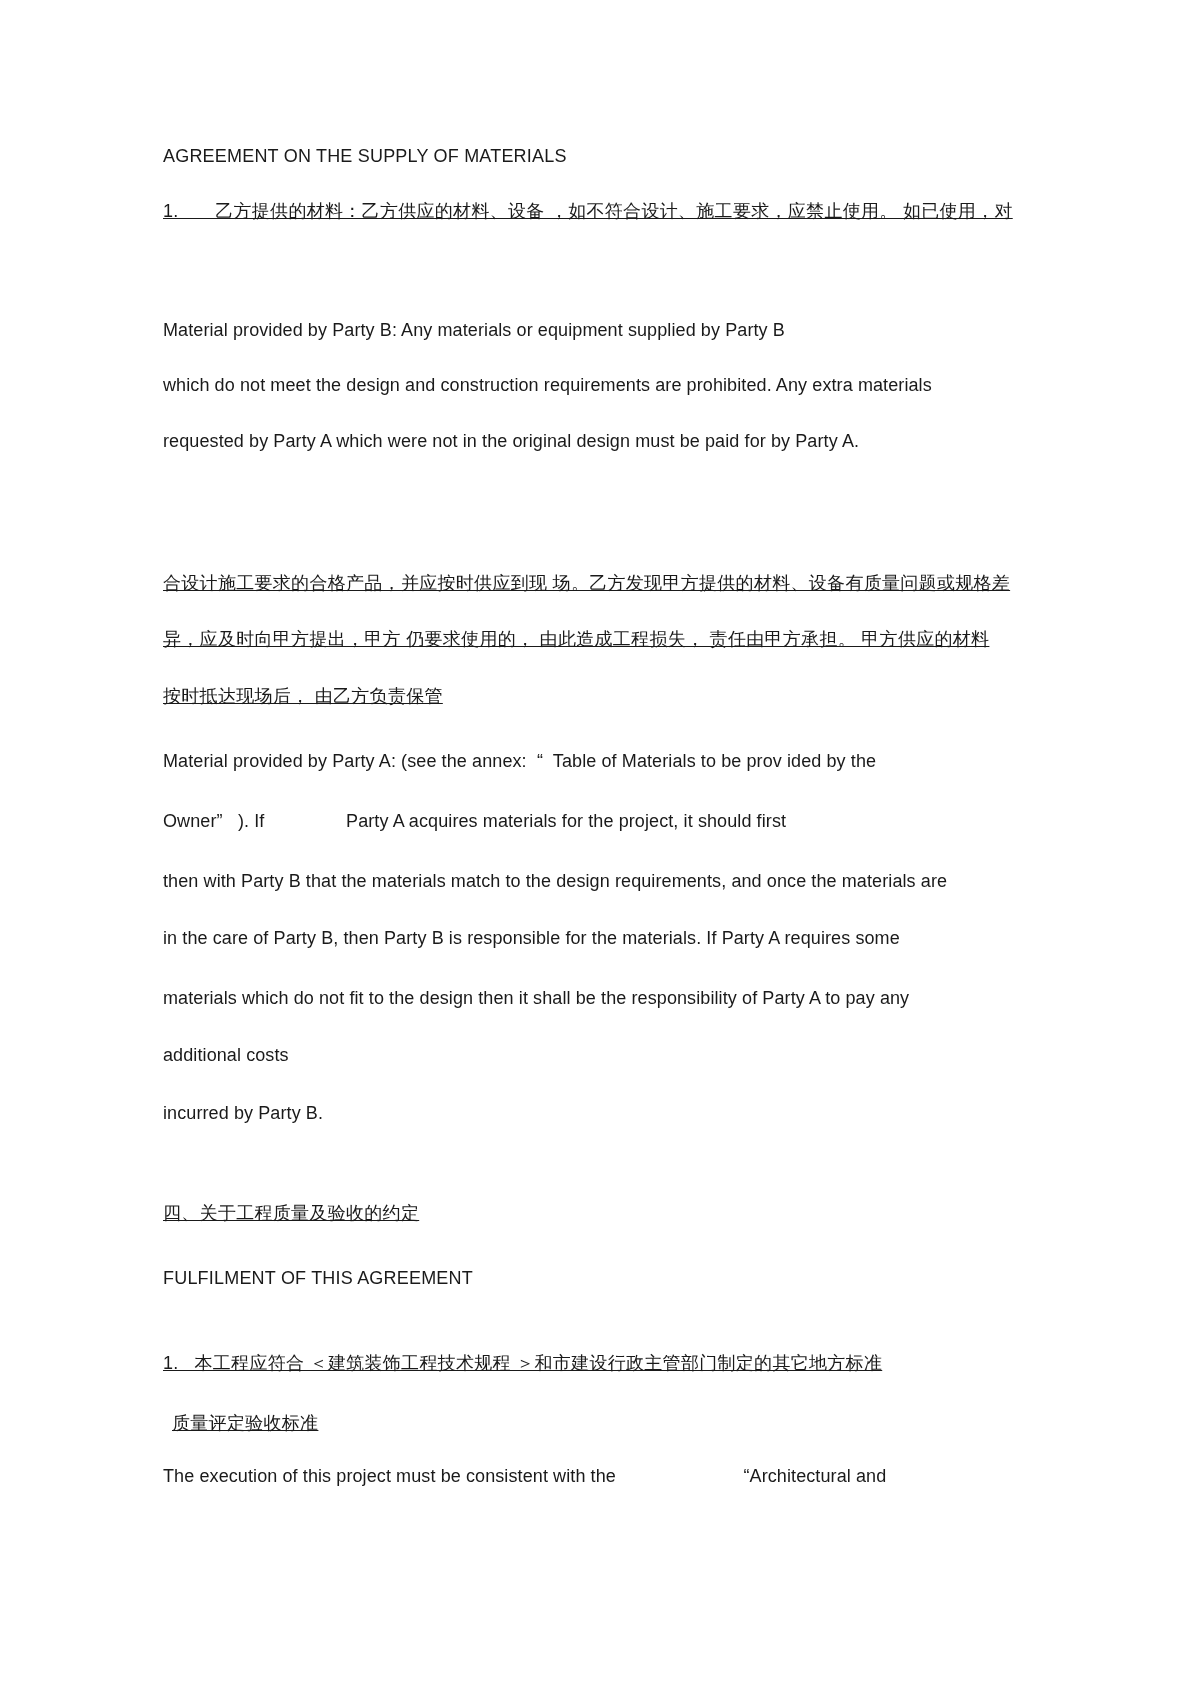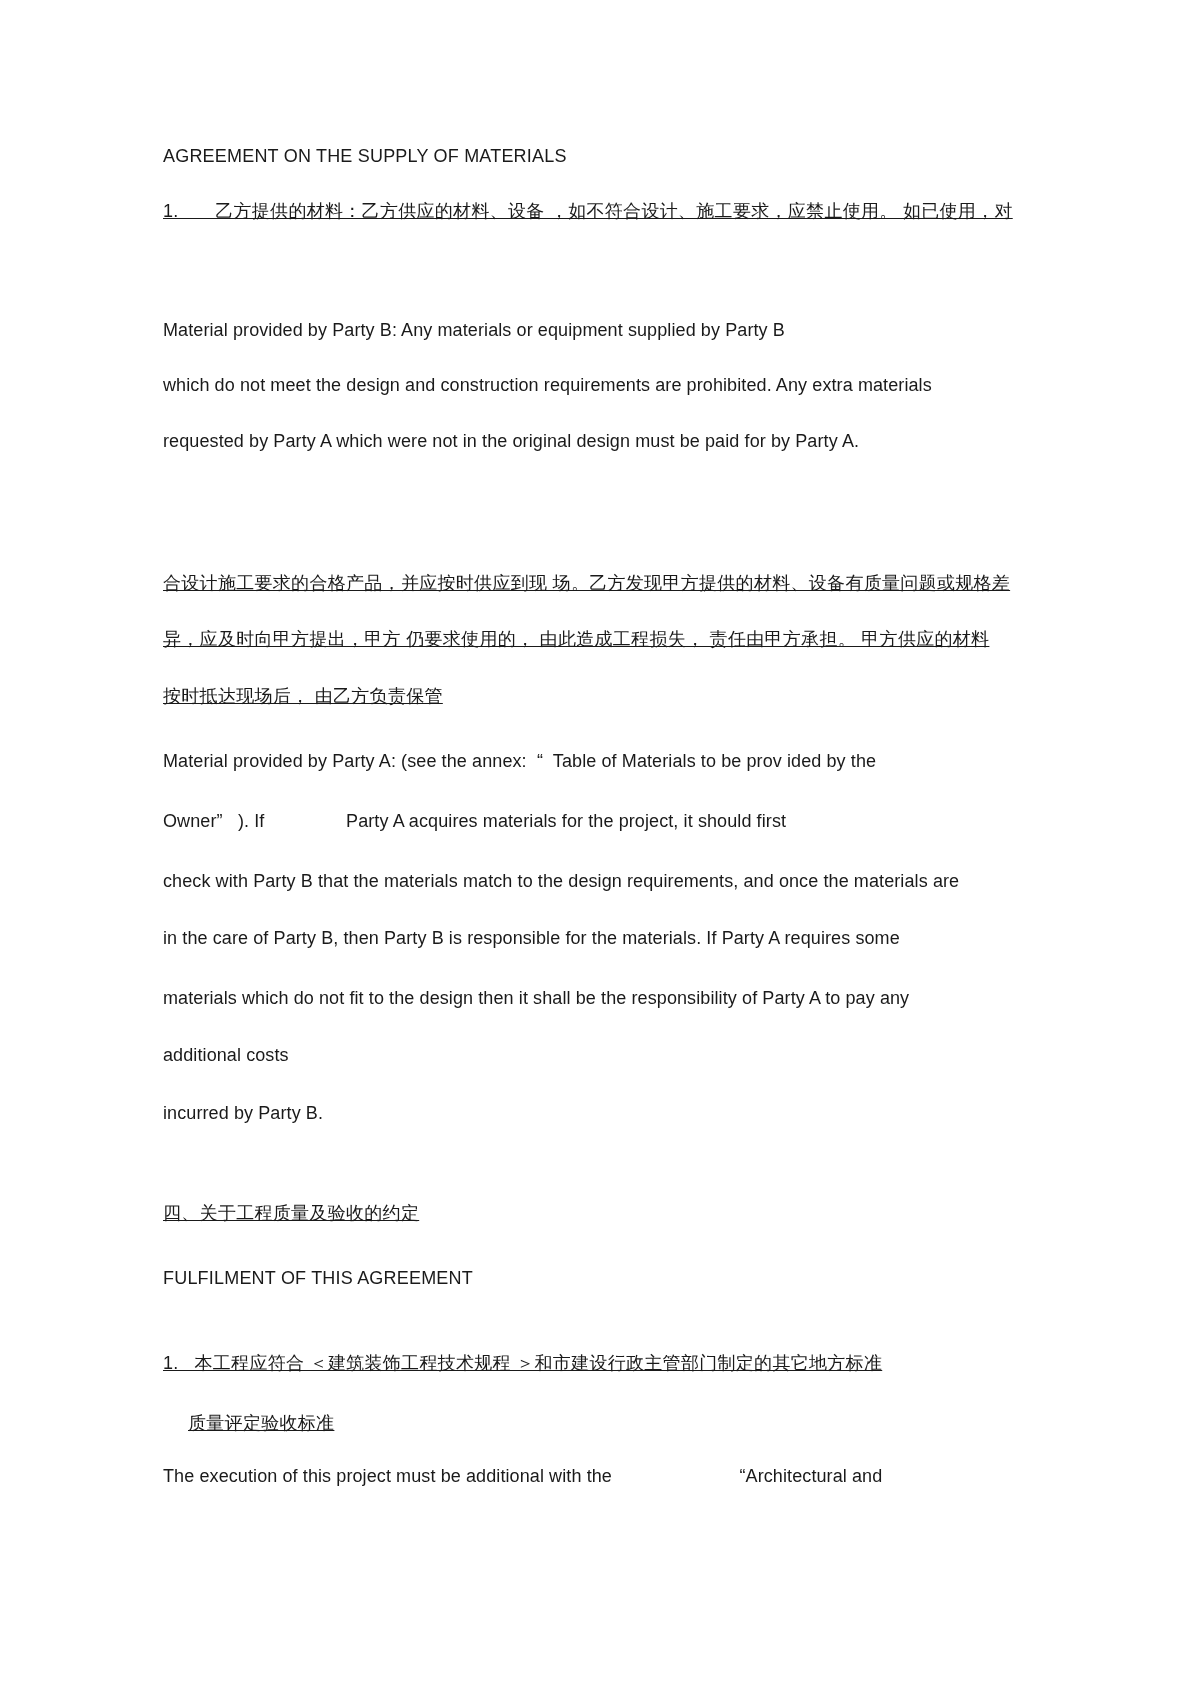--- a/index.html
+++ b/index.html
@@ -31,21 +31,20 @@
     font-size: 18px;
     letter-spacing: 0.3px;
     text-decoration: underline;
   }
   .title {
     font-size: 18px;
     letter-spacing: 0.2px;
   }
   .indent-sm {
     left: 172px;
-    margin-left: 16px;
   }
 </style>
 </head>
 <body>
 
 <div class="page">
 
   <div class="ln title" style="top:146px">AGREEMENT ON THE SUPPLY OF MATERIALS</div>
 
   <div class="ln zh" style="top:201px">1.　　乙方提供的材料：乙方供应的材料、设备 ，如不符合设计、施工要求，应禁止使用。 如已使用，对</div>
@@ -53,27 +52,27 @@
   <div class="ln en" style="top:320px">Material provided by Party B: Any materials or equipment supplied by Party B</div>
   <div class="ln en" style="top:375px">which do not meet the design and construction requirements are prohibited. Any extra materials</div>
   <div class="ln en" style="top:431px">requested by Party A which were not in the original design must be paid for by Party A.</div>
 
   <div class="ln zh" style="top:573px">合设计施工要求的合格产品，并应按时供应到现 场。乙方发现甲方提供的材料、设备有质量问题或规格差</div>
   <div class="ln zh" style="top:629px">异，应及时向甲方提出，甲方 仍要求使用的， 由此造成工程损失， 责任由甲方承担。 甲方供应的材料</div>
   <div class="ln zh" style="top:686px">按时抵达现场后， 由乙方负责保管</div>
 
   <div class="ln en" style="top:751px">Material provided by Party A: (see the annex:  “  Table of Materials to be prov ided by the</div>
   <div class="ln en" style="top:811px">Owner”   ). If                Party A acquires materials for the project, it should first</div>
-  <div class="ln en" style="top:871px">check with Party B that the materials match to the design requirements, and once the materials are</div>
+  <div class="ln en" style="top:871px">then with Party B that the materials match to the design requirements, and once the materials are</div>
   <div class="ln en" style="top:928px">in the care of Party B, then Party B is responsible for the materials. If Party A requires some</div>
   <div class="ln en" style="top:988px">materials which do not fit to the design then it shall be the responsibility of Party A to pay any</div>
   <div class="ln en" style="top:1045px">additional costs</div>
   <div class="ln en" style="top:1103px">incurred by Party B.</div>
 
   <div class="ln zh" style="top:1203px">四、关于工程质量及验收的约定</div>
   <div class="ln title" style="top:1268px">FULFILMENT OF THIS AGREEMENT</div>
 
   <div class="ln zh" style="top:1353px">1.   本工程应符合 ＜建筑装饰工程技术规程 ＞和市建设行政主管部门制定的其它地方标准</div>
   <div class="ln zh indent-sm" style="top:1413px">质量评定验收标准</div>
 
-  <div class="ln en" style="top:1466px">The execution of this project must be additional with the                         “Architectural and</div>
+  <div class="ln en" style="top:1466px">The execution of this project must be consistent with the                         “Architectural and</div>
 
 </div>
 
 </body></html>

